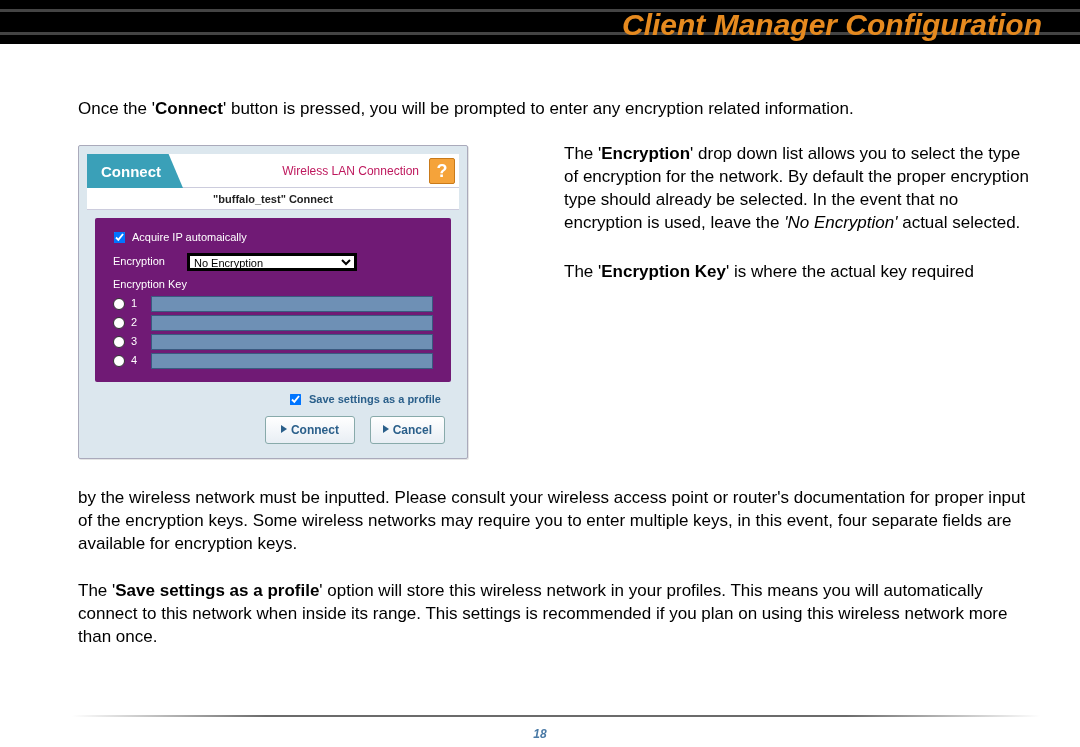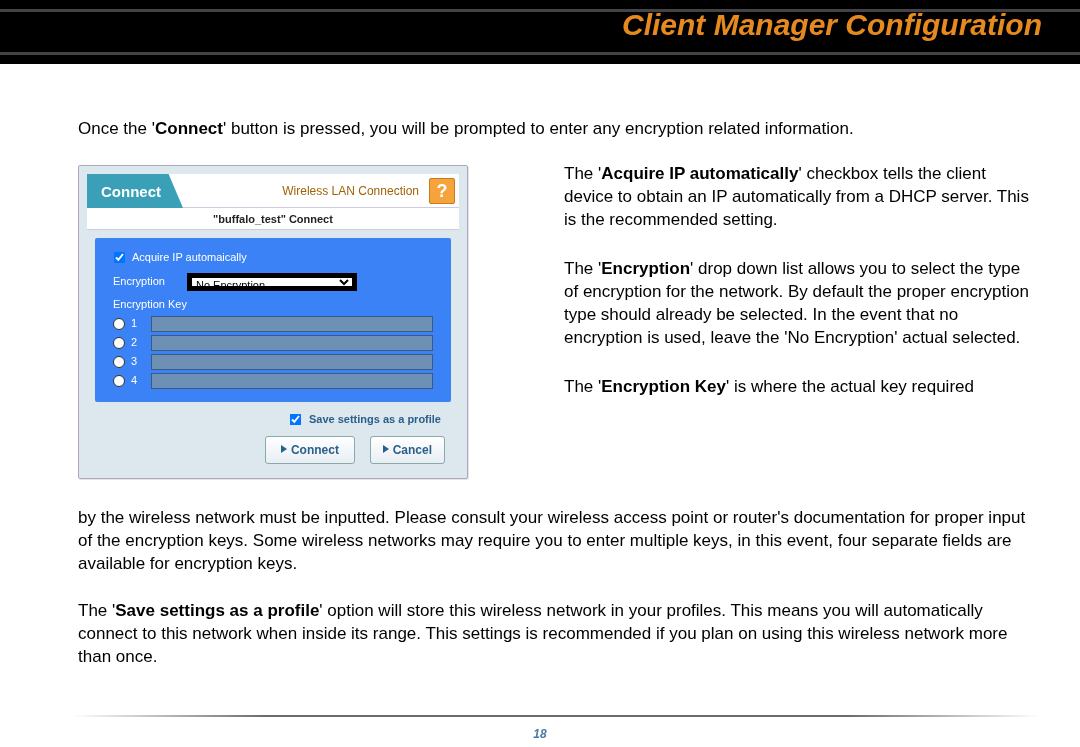--- a/index.html
+++ b/index.html
@@ -1,55 +1,55 @@
 <!DOCTYPE html>
 <html><head>
 <meta charset="utf-8">
 <style>
   * { box-sizing: border-box; margin: 0; padding: 0; }
   html, body { width: 1080px; height: 747px; font-family: Arial, Helvetica, sans-serif; background: #fff; }
   .page { width: 1080px; height: 747px; position: relative; overflow: hidden; }
 
   
-  .banner { position: relative; height: 64px; background: #000; }
+  .banner { position: relative; height: 44px; background: #000; }
   .banner .stripe-top { position: absolute; top: 9px; left: 0; right: 0; height: 3px; background: #444; }
   .banner .stripe-bot { position: absolute; bottom: 9px; left: 0; right: 0; height: 3px; background: #444; }
   .banner .title { position: absolute; right: 38px; top: 8px; color: #e68a1f; font-size: 30px; font-style: italic; font-weight: bold; }
 
   
   .bottom-rule { position: absolute; left: 72px; right: 40px; bottom: 30px; height: 2px;
                  background: linear-gradient(to right, rgba(70,70,70,0) 0%, rgba(70,70,70,0.8) 20%, rgba(70,70,70,0.8) 80%, rgba(70,70,70,0) 100%); }
   .page-num { position: absolute; left: 0; right: 0; bottom: 6px; text-align: center; color: #4a7aa6; font-style: italic; font-weight: bold; font-size: 12px; }
 
   
   .body { padding: 54px 50px 0 78px; font-size: 17px; color: #000; line-height: 1.35; }
   .body p { margin-bottom: 22px; }
   .twocol { overflow: auto; }
   .rightcol { margin-left: 486px; }
   .rightcol p { margin-bottom: 26px; }
   .fullw p { margin-bottom: 24px; }
   .bold { font-weight: bold; }
-  .ital { }
+  .ital { font-style: italic; }
 
   
   .dlg-wrap { float: left; width: 390px; margin: 2px 28px 12px 0; }
   .dlg-outer { background: #dce7ee; border: 1px solid #aab; padding: 8px; border-radius: 2px; box-shadow: 1px 1px 0 rgba(0,0,0,0.1); }
   .dlg-head { position: relative; height: 34px; background: #fff; border-bottom: 1px solid #ccd; }
   .dlg-tab { position: absolute; left: 0; top: 0; height: 34px; background: #3aa0b8; color: #fff; font-weight: bold; font-size: 15px; padding: 8px 22px 0 14px;
              clip-path: polygon(0 0, 85% 0, 100% 100%, 0 100%); }
-  .dlg-subtitle { position: absolute; right: 40px; top: 9px; color: #a16207; font-size: 12px; }
+  .dlg-subtitle { position: absolute; right: 40px; top: 9px; color: #be185d; font-size: 12px; }
   .dlg-help { position: absolute; right: 4px; top: 4px; width: 26px; height: 26px; background: #f5a33a; border: 1px solid #c97a1a; color: #fff; font-weight: bold; font-size: 18px; text-align: center; line-height: 24px; border-radius: 2px; cursor: pointer; }
   .dlg-bar { height: 22px; background: #fff; text-align: center; font-size: 11px; font-weight: bold; color: #222; line-height: 22px; border-bottom: 1px solid #ccd; }
 
-  .dlg-body { background: #3b82f6; margin: 8px; padding: 12px 18px 10px; border-radius: 2px; color: #fff; font-size: 11px; }
+  .dlg-body { background: #701a75; margin: 8px; padding: 12px 18px 10px; border-radius: 2px; color: #fff; font-size: 11px; }
   .row-chk { display: flex; align-items: center; margin-bottom: 8px; }
   .row-chk input { margin-right: 6px; transform: scale(0.9); }
   .row-enc { display: flex; align-items: center; margin-bottom: 6px; }
   .row-enc .label { width: 74px; }
-  .row-enc select { flex: 0 0 170px; font-size: 11px; height: 18px; background: #fff; color: #000; border: 5px solid #000000; }
+  .row-enc select { flex: 0 0 170px; font-size: 11px; height: 18px; background: #fff; color: #000; border: 3px solid #000000; }
   .keylabel { margin-bottom: 4px; }
   .keyrow { display: flex; align-items: center; margin: 3px 0; }
   .keyrow .radio { width: 12px; height: 12px; border-radius: 50%; background: #fff; border: 1px solid #333; margin-right: 6px; flex: 0 0 12px; }
   .keyrow .num { width: 12px; font-size: 11px; margin-right: 8px; }
   .keyrow input[type=text] { flex: 1; height: 16px; background: #6e90b5; border: 1px solid #3a5a80; }
 
   .save-row { text-align: right; padding: 2px 18px 0; color: #2a5f8a; font-size: 11px; }
   .save-row input { transform: scale(0.9); vertical-align: middle; margin-right: 4px; }
   .save-row span { font-weight: bold; }
 
@@ -125,23 +125,20 @@
 
           <div class="dlg-foot">
             <span class="btn"><span class="tri"></span><span>Connect</span></span>
             <span class="btn cancel"><span class="tri"></span><span>Cancel</span></span>
           </div>
         </div>
       </div>
 
       <div class="rightcol">
         <p>
-          <span>The '</span><span class="bold">Acquire IP automatically</span><span>' checkbox tells the client device to obtain an IP automatically from a DHCP server.  This is the recommended setting.</span>
-        </p>
-        <p>
           <span>The '</span><span class="bold">Encryption</span><span>' drop down list allows you to select the type of encryption for the network.  By default the proper encryption type should already be selected.  In the event that no encryption is used, leave the </span><span class="ital">'No Encryption'</span><span> actual selected.</span>
         </p>
         <p style="margin-bottom:12px">
           <span>The '</span><span class="bold">Encryption Key</span><span>' is where the actual key required</span>
         </p>
       </div>
     </div>
 
     <div class="fullw">
       <p style="margin-top:16px">by the wireless network must be inputted.  Please consult your wireless access point or router's documentation for proper input of the encryption keys.  Some wireless networks may require you to enter multiple keys, in this event, four separate fields are available for encryption keys.</p>

